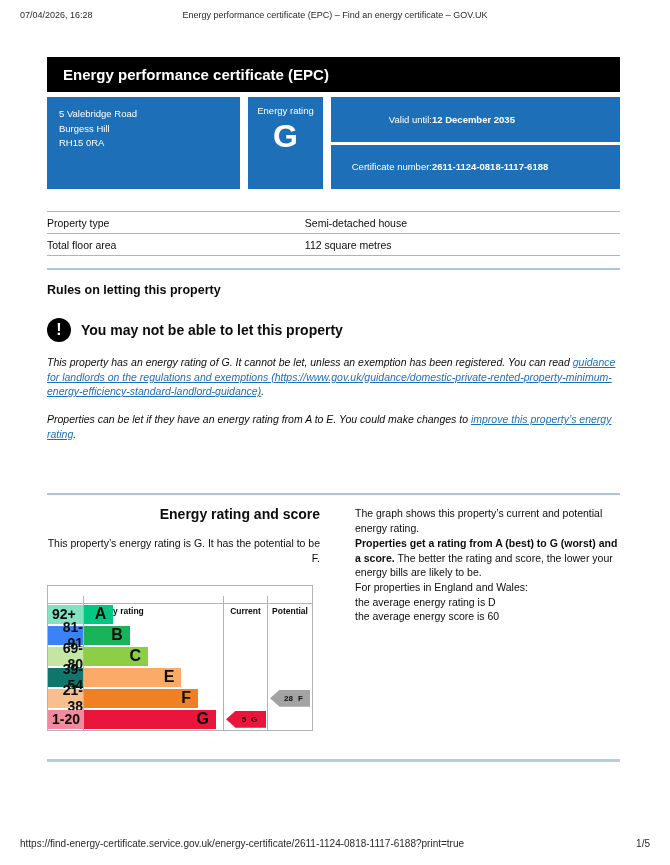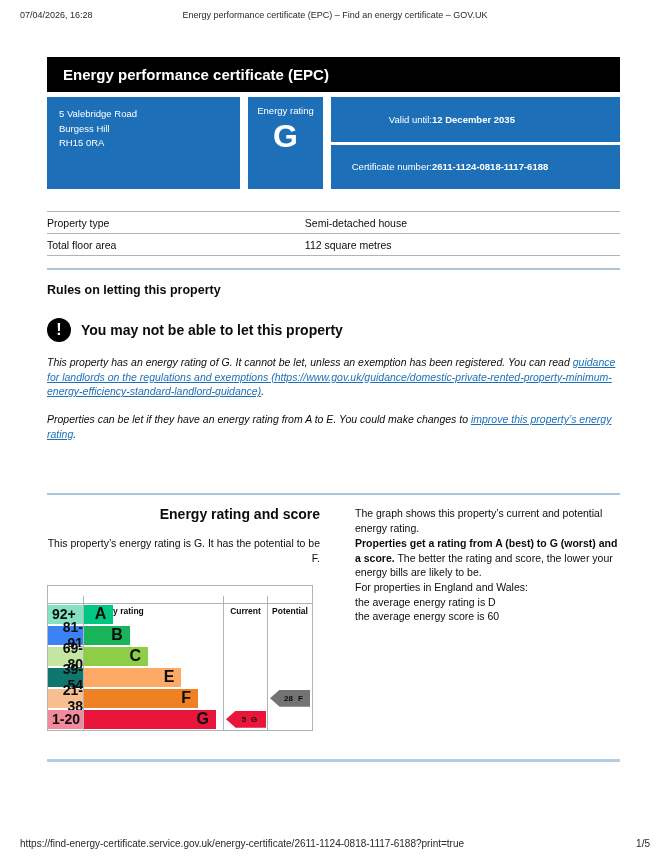--- a/index.html
+++ b/index.html
@@ -194,21 +194,21 @@
             </div>
             <div class="epc-row band-row">
               <div class="cell score-cell">
                 <div class="score-fill" style="background: rgb(247, 191, 144);">21-38</div>
               </div>
               <div class="cell rating-cell">
                 <div class="bar" style="width: 82%; background: rgb(239, 128, 35);">F</div>
               </div>
               <div class="cell cur-cell"></div>
               <div class="cell pot-cell">
-                <div class="arrow" style="background: #737373;">
+                <div class="arrow" style="background: #a3a3a3;">
                   <span>28</span>
                   <span>F</span>
                 </div>
               </div>
             </div>
             <div class="epc-row band-row">
               <div class="cell score-cell">
                 <div class="score-fill" style="background: rgb(243, 137, 156);">1-20</div>
               </div>
               <div class="cell rating-cell">

